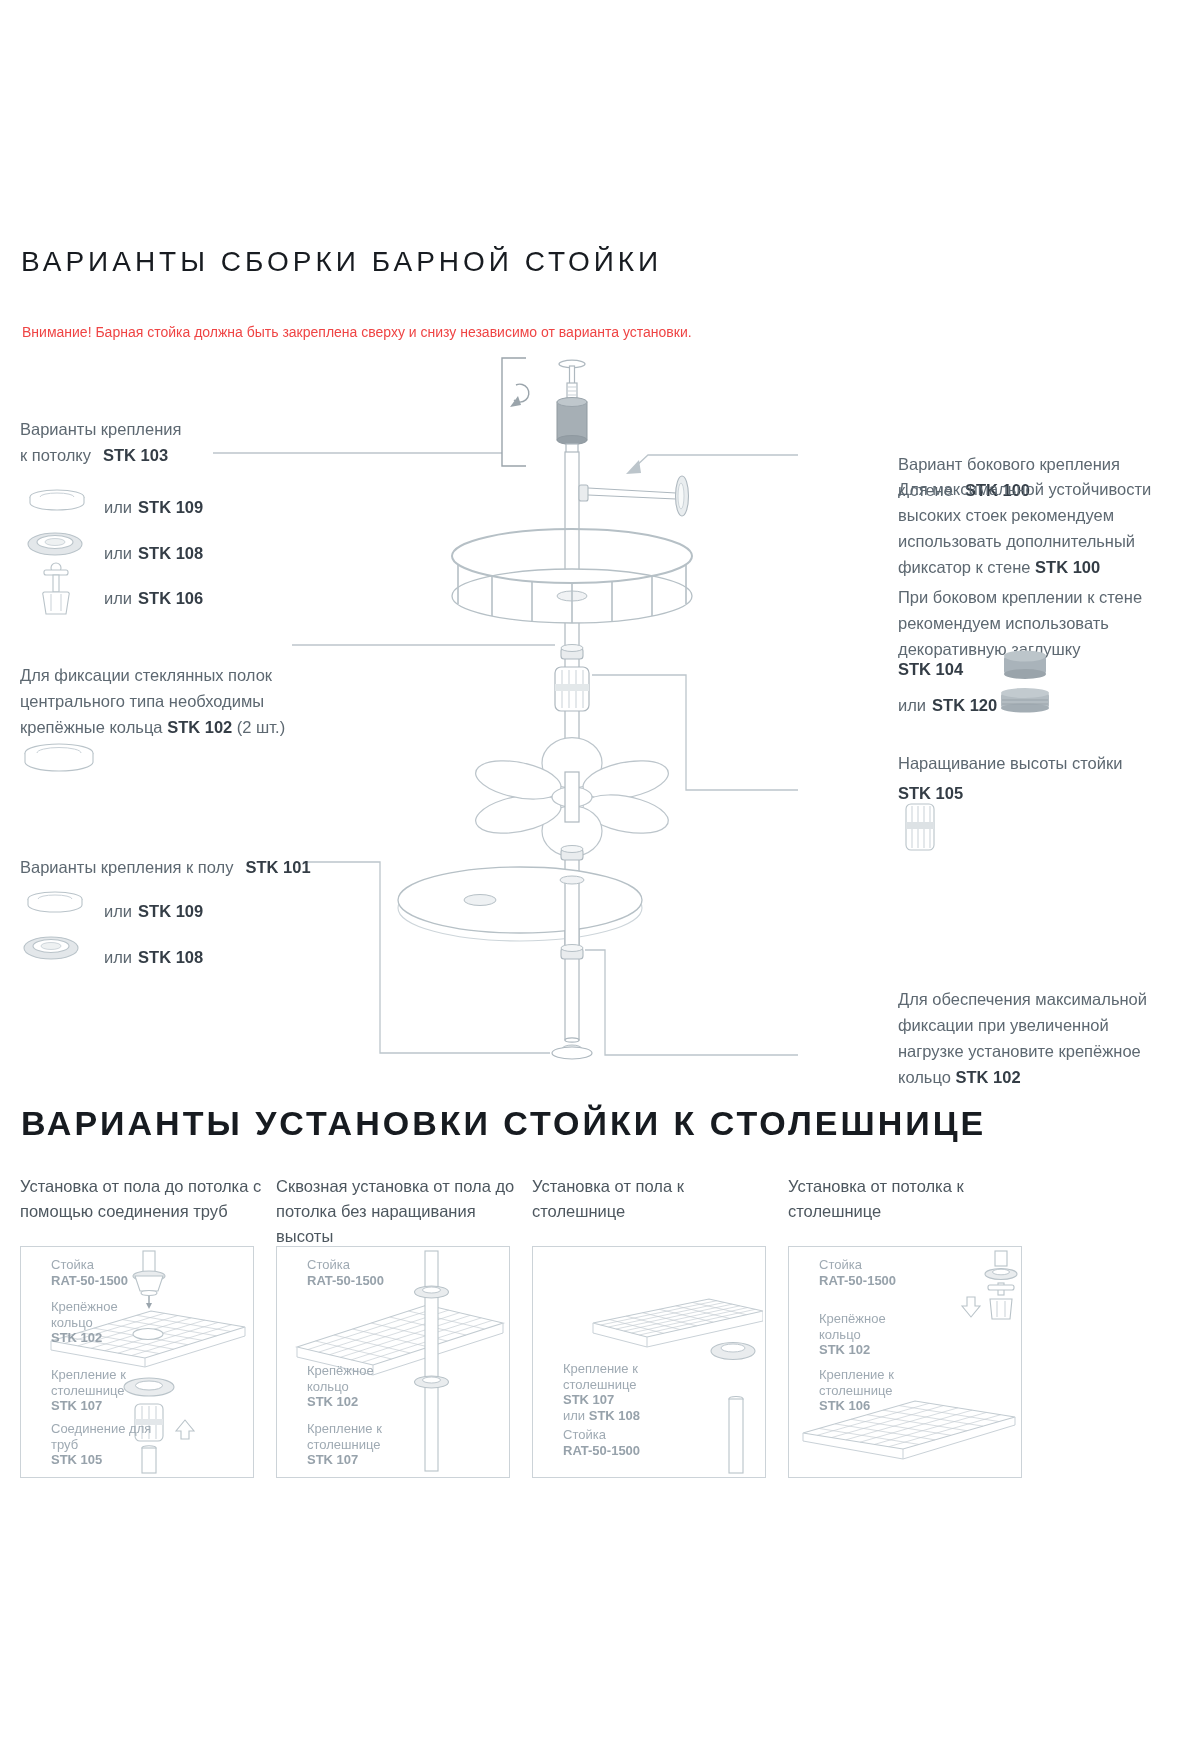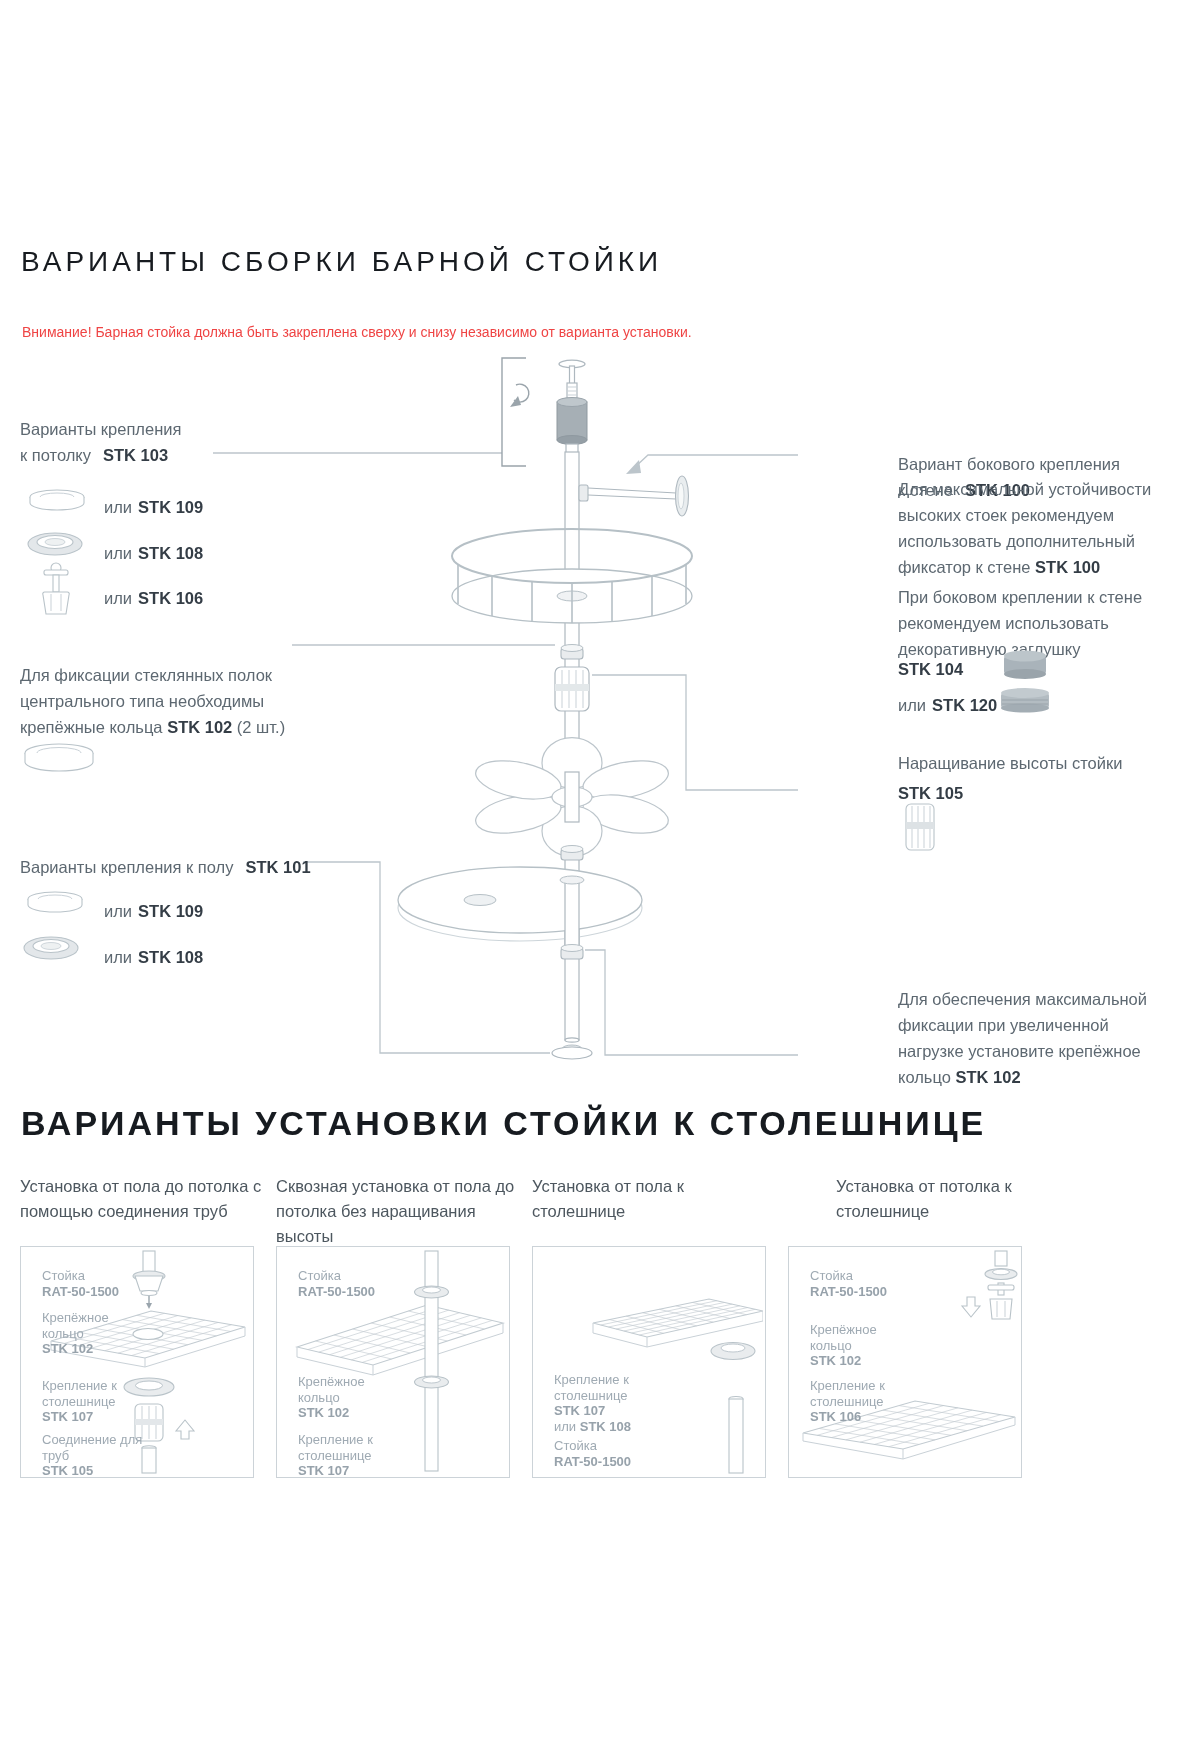--- a/index.html
+++ b/index.html
@@ -10,21 +10,21 @@
   .h2{font-size:34px;font-weight:bold;color:#171b20;letter-spacing:3px;white-space:nowrap;}
   .sub{font-size:14px;color:#ef4444;}
   .ann{font-size:16.5px;color:#5d6871;line-height:26px;}
   .ann b,.partb{font-weight:bold;color:#343d46;}
   .nowrap{white-space:nowrap;}
   .pre{margin-right:6px;}
   .gap{display:inline-block;width:12px;}
   .phead{position:absolute;font-size:16.5px;color:#4d575f;line-height:25px;}
   .panel{position:absolute;width:232px;height:230px;border:1px solid #ccd3d8;background:#fff;}
   .panel svg{position:absolute;left:0;top:0;}
-  .plabel{position:absolute;left:21px;width:106px;font-size:13px;line-height:15.5px;color:#9faab3;margin-top:11px;}
+  .plabel{position:absolute;left:30px;width:106px;font-size:13px;line-height:15.5px;color:#9faab3;}
   .plabel .pname{display:block;}
   .plabel b{display:block;font-weight:bold;color:#97a2ab;}
   .plabel .palt{display:block;}
   .plabel .palt b{display:inline;}
   
   .o{fill:#ffffff;stroke:#aeb8bf;stroke-width:1.2;}
   .ln{stroke:#b6c0c6;stroke-width:1.6;fill:none;}
   .thin{stroke:#c9d1d7;stroke-width:1;fill:none;}
   .col{fill:#e9ecee;stroke:#aeb8bf;stroke-width:1.1;}
   .colt{fill:#f4f6f7;stroke:#b6c0c6;stroke-width:1;}
@@ -236,21 +236,21 @@
   <div class="abs ann" style="left:898px;top:986px;width:268px;">
     <span>Для обеспечения максимальной фиксации при увеличенной нагрузке установите крепёжное кольцо</span>
     <b>STK 102</b>
   </div>
 
   <div class="abs h2" style="left:21px;top:1104px;">ВАРИАНТЫ УСТАНОВКИ СТОЙКИ К СТОЛЕШНИЦЕ</div>
 
   <div class="phead" style="left:276px;top:1174px;width:250px;">Сквозная установка от пола до потолка без наращивания высоты</div>
   <div class="phead" style="left:20px;top:1174px;width:245px;">Установка от пола до потолка с помощью соединения труб</div>
   <div class="phead" style="left:532px;top:1174px;width:180px;">Установка от пола к столешнице</div>
-  <div class="phead" style="left:788px;top:1174px;width:180px;margin-left:48px;">Установка от потолка к столешнице</div>
+  <div class="phead" style="left:788px;top:1174px;width:180px;">Установка от потолка к столешнице</div>
 
   <div class="panel" style="left:20px;top:1246px;">
     <svg width="230" height="228" viewBox="0 0 230 228">
       <rect class="st" x="122" y="4" width="12" height="22"></rect>
       <ellipse class="stf" cx="128" cy="29" rx="16" ry="5"></ellipse>
       <path class="st" d="M114,29 h28 l-5,15 h-18 z"></path>
       <ellipse class="st" cx="128" cy="46" rx="8" ry="2.5"></ellipse>
       <line x1="128" y1="49" x2="128" y2="57" stroke="#9aa5ad" stroke-width="1.4"></line>
       <polygon points="125,56 131,56 128,62" fill="#9aa5ad"></polygon>
       <polygon class="grid-face" points="30,94 130,64 224,80 124,111" stroke="#c2cbd1" stroke-width="1.1" fill="#ffffff"></polygon>

